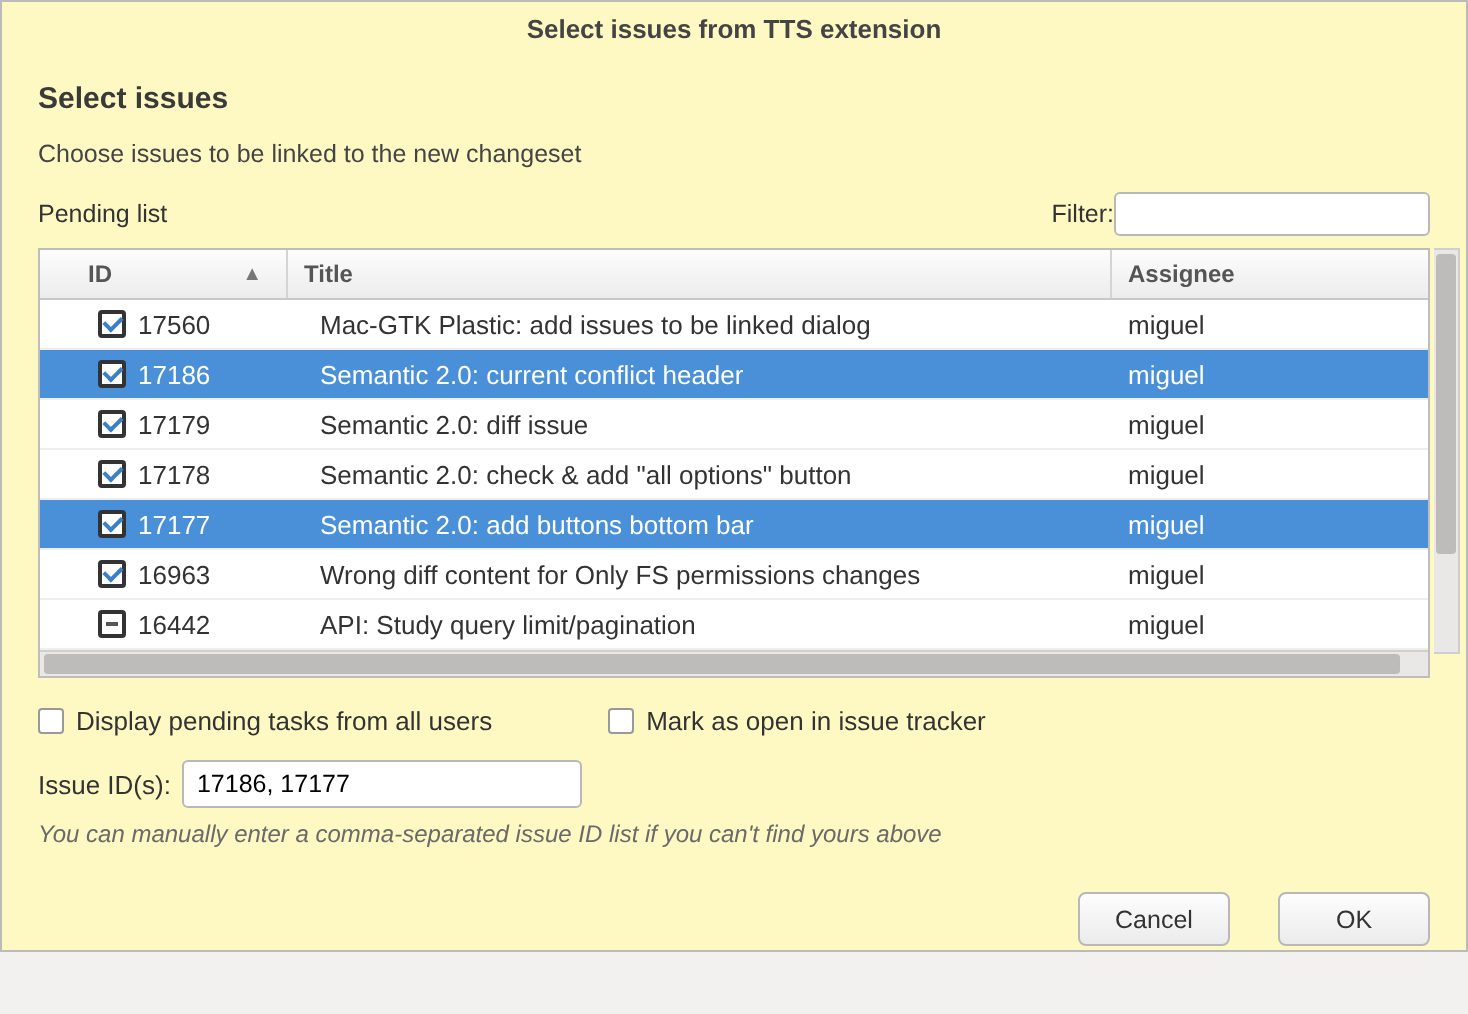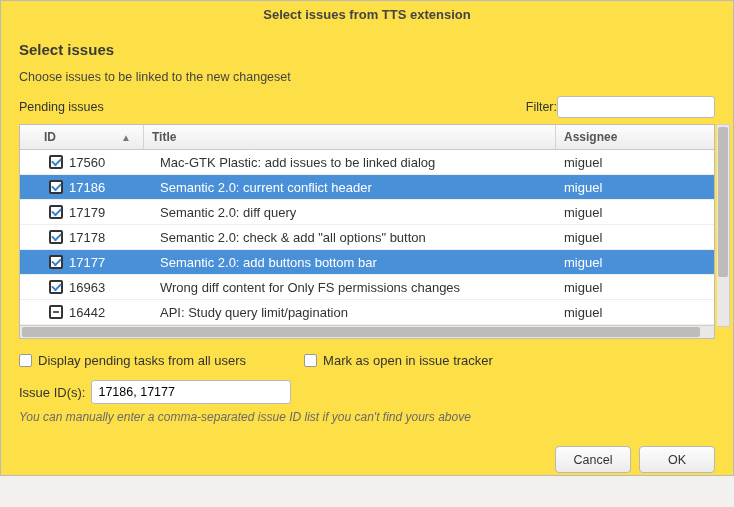--- a/index.html
+++ b/index.html
@@ -1,17 +1,17 @@
 <!DOCTYPE html>
 <html><head>
 <meta charset="utf-8">
 <style>
 * { box-sizing: border-box; margin: 0; padding: 0; }
 html, body { width: 734px; height: 507px; font-family: "Segoe UI", "Liberation Sans", Arial, sans-serif; font-size: 13px; color: #333; background: #f2f1f0; overflow: hidden; }
-.window { width: 734px; height: 476px; background: #fde047; border: 1px solid #bbb; display: flex; flex-direction: column; }
+.window { width: 734px; height: 476px; background: #fef9c3; border: 1px solid #bbb; display: flex; flex-direction: column; }
 .titlebar { height: 28px; text-align: center; font-weight: bold; font-size: 13px; line-height: 28px; color: #444; }
 .content { flex: 1; padding: 4px 18px 12px 18px; display: flex; flex-direction: column; }
 h2.section { font-size: 15px; font-weight: bold; color: #3a3a3a; margin: 8px 0 8px 0; }
 .subtext { font-size: 12.5px; color: #444; margin: 4px 0 12px 0; }
 .row-top { display: flex; align-items: center; margin-bottom: 6px; }
 .row-top .pending-label { flex: 1; font-size: 12.5px; color: #333; }
 .row-top .filter-label { font-size: 12.5px; color: #333; margin-right: 0; }
 .row-top input { width: 158px; height: 22px; border: 1px solid #b8b8b8; border-radius: 3px; background: #fff; padding: 0 4px; font-size: 12px; }
 .table-wrap { position: relative; border: 1px solid #bdbdbd; background: #fff; }
 .table-header { display: flex; height: 25px; background: linear-gradient(#fdfdfd,#ececec); border-bottom: 1px solid #c8c8c8; }
@@ -34,36 +34,36 @@
 .vthumb { position: absolute; left: 1px; right: 1px; top: 2px; height: 150px; background: #bdbcbb; border-radius: 2px; }
 .hscroll { height: 13px; background: #e9e8e7; border-top: 1px solid #d0cfce; position: relative; }
 .hthumb { position: absolute; top: 1px; bottom: 1px; left: 2px; right: 14px; background: #bdbcbb; border-radius: 2px; }
 .below { margin-top: 14px; }
 .check-row { display: flex; align-items: center; gap: 6px; margin-bottom: 12px; }
 .box { width: 13px; height: 13px; border: 1px solid #999; border-radius: 2px; background: #fff; }
 .check-row .spacer { width: 46px; }
 .idrow { display: flex; align-items: center; gap: 6px; margin-bottom: 6px; }
 .idrow input { width: 200px; height: 24px; border: 1px solid #b8b8b8; border-radius: 3px; padding: 0 6px; font-size: 12.5px; }
 .hint { font-style: italic; font-size: 12px; color: #6a6a6a; }
-.footer { display: flex; justify-content: flex-end; gap: 8px; padding: 10px 18px 14px 18px; }
+.footer { display: flex; justify-content: flex-end; gap: 24px; padding: 10px 18px 14px 18px; }
 .btn { min-width: 76px; height: 27px; border: 1px solid #b8b8b8; border-radius: 4px; background: linear-gradient(#fdfdfd,#ebebeb); font-size: 12.5px; color: #333; cursor: pointer; }
 .table-outer { position: relative; margin-right: 0; }
 </style>
 </head>
 <body>
 
 <div class="window">
   <div class="titlebar">Select issues from TTS extension</div>
 
   <div class="content">
     <h2 class="section">Select issues</h2>
     <div class="subtext">Choose issues to be linked to the new changeset</div>
 
     <div class="row-top">
-      <span class="pending-label">Pending issues</span>
+      <span class="pending-label">Pending list</span>
       <span class="filter-label">Filter:</span>
       <input type="text" value="" style="">
     </div>
 
     <div class="table-outer">
       <div class="table-wrap">
         <div class="table-header">
           <div class="th th-id">
             <span>ID</span>
             <span class="sort-ind">▲</span>
@@ -90,21 +90,21 @@
                 <span>17186</span>
               </div>
               <div class="td-title">Semantic 2.0: current conflict header</div>
               <div class="td-assignee">miguel</div>
             </div>
             <div class="tr">
               <div class="td-id">
                 <span class="chk on"></span>
                 <span>17179</span>
               </div>
-              <div class="td-title">Semantic 2.0: diff query</div>
+              <div class="td-title">Semantic 2.0: diff issue</div>
               <div class="td-assignee">miguel</div>
             </div>
             <div class="tr">
               <div class="td-id">
                 <span class="chk on"></span>
                 <span>17178</span>
               </div>
               <div class="td-title">Semantic 2.0: check &amp; add "all options" button</div>
               <div class="td-assignee">miguel</div>
             </div>

